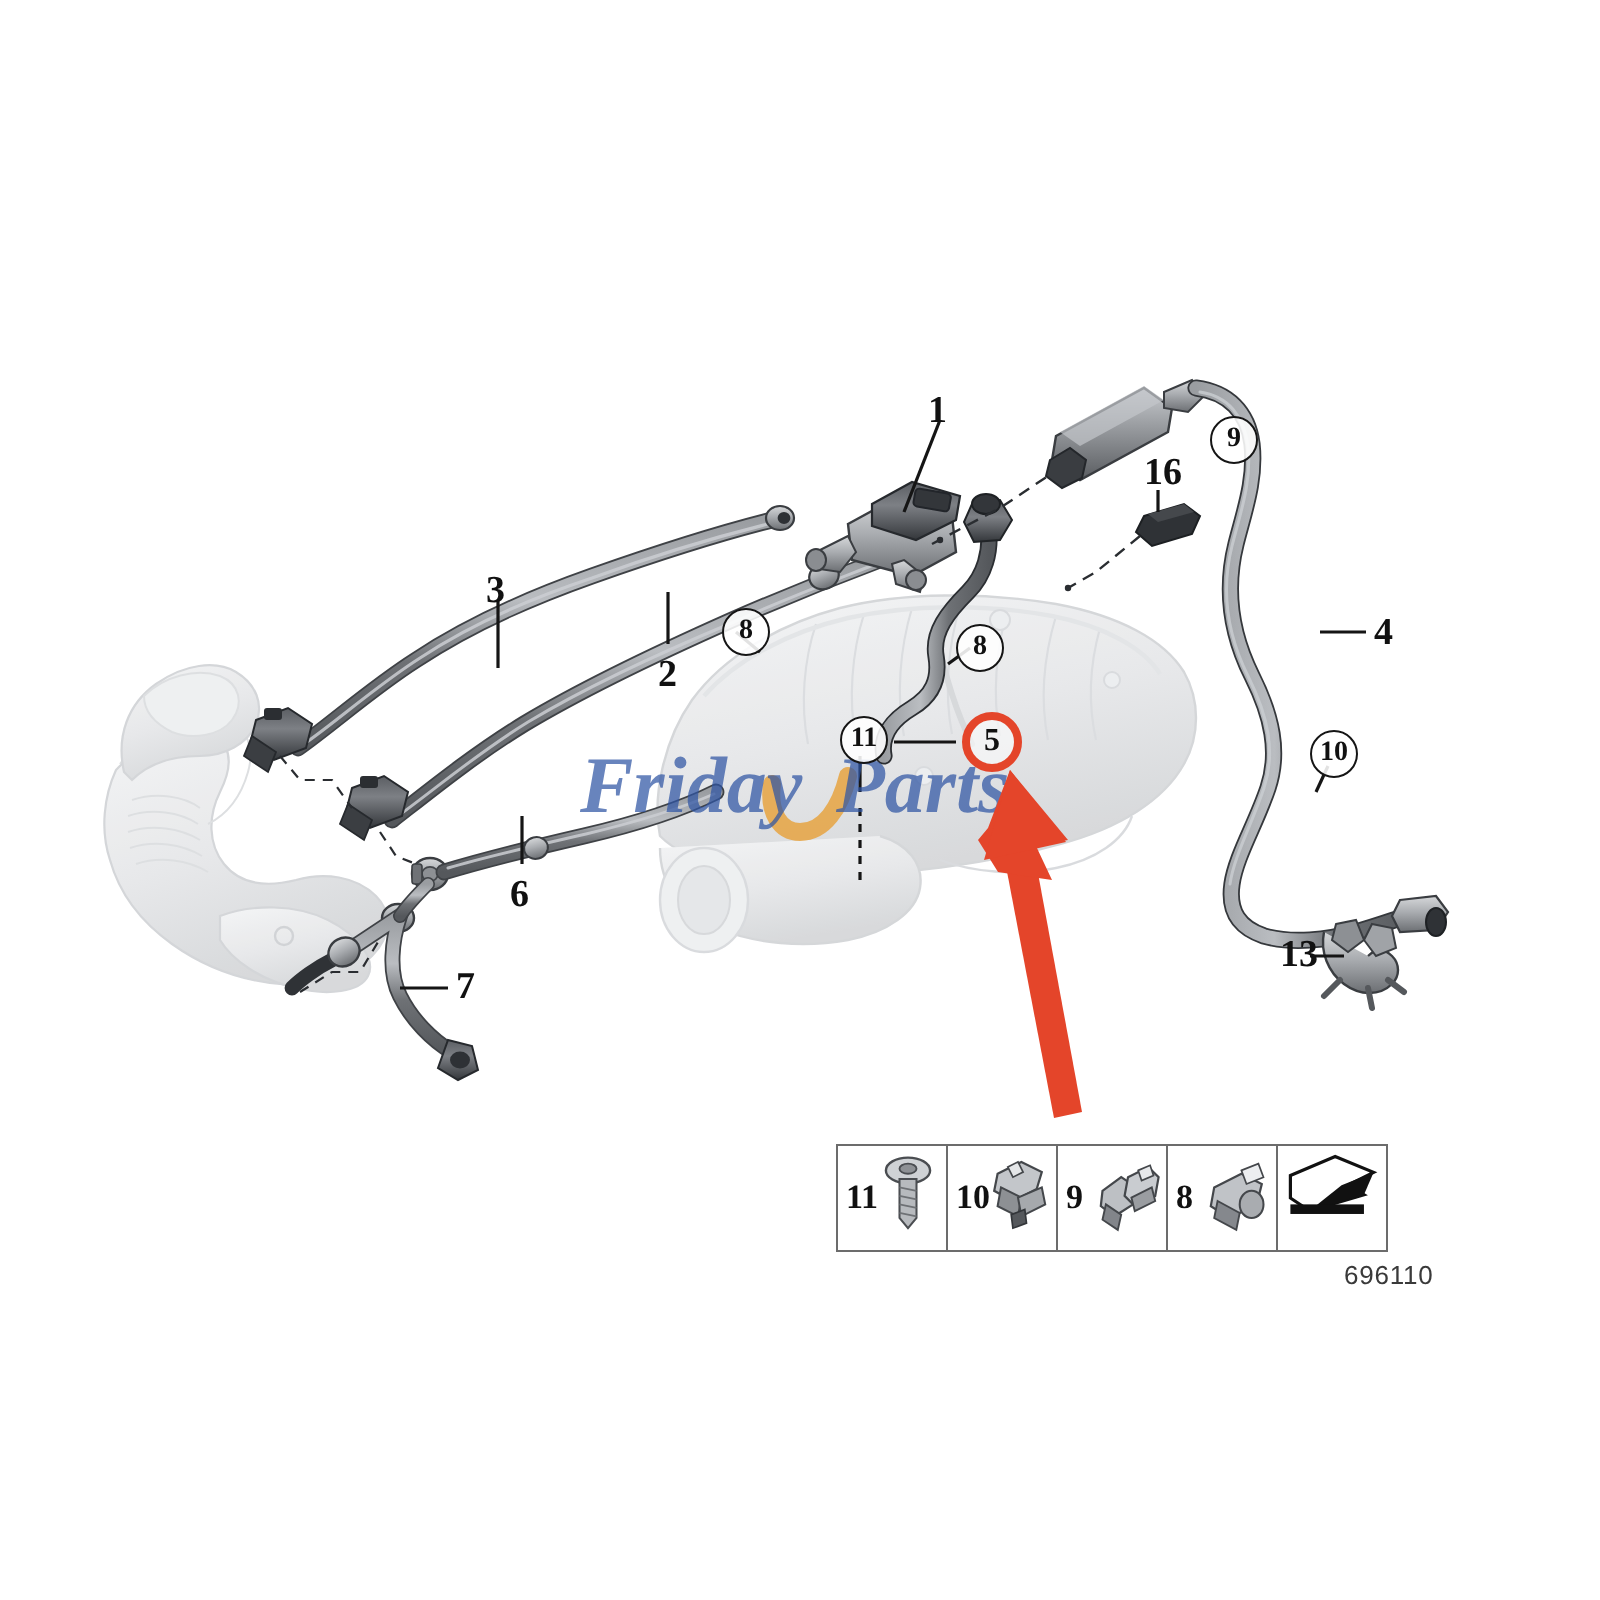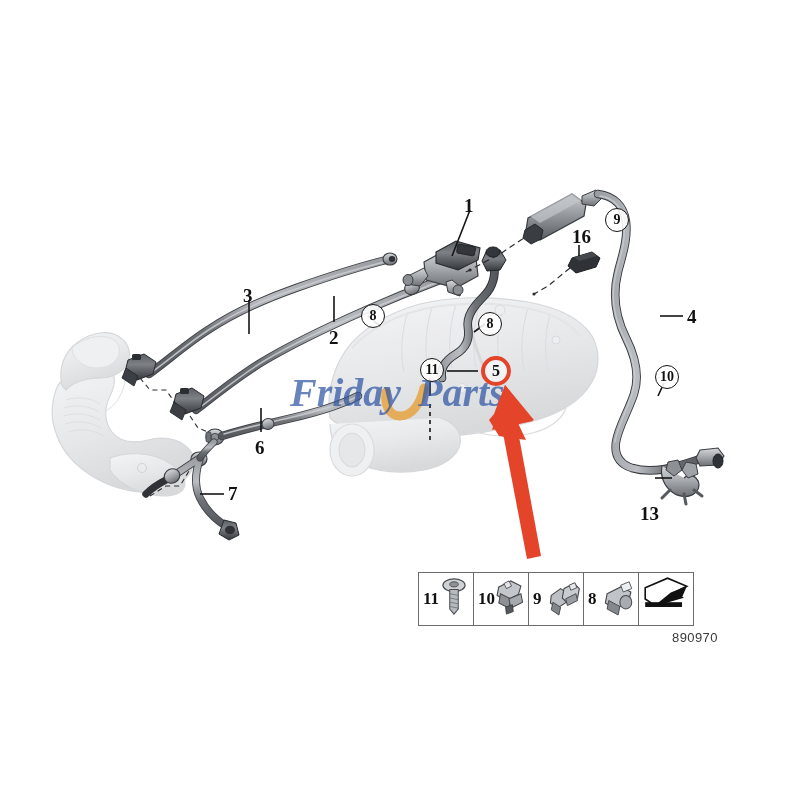--- a/index.html
+++ b/index.html
@@ -353,21 +353,21 @@
   <div class="callout" style="left:687px;top:307px;">4</div>
   <div class="callout redring" style="left:481px;top:356px;">5</div>
   <div class="callout" style="left:255px;top:438px;">6</div>
   <div class="callout" style="left:228px;top:484px;">7</div>
   <div class="callout circled" style="left:361px;top:304px;">8</div>
   <div class="callout circled" style="left:478px;top:312px;">8</div>
   <div class="callout circled" style="left:605px;top:208px;">9</div>
   <div class="callout circled" style="left:655px;top:365px;">10</div>
   <div class="callout circled" style="left:420px;top:358px;">11</div>
   <div class="callout" style="left:572px;top:227px;">16</div>
-  <div class="callout" style="left:640px;top:468px;margin-top:36px;">13</div>
+  <div class="callout" style="left:640px;top:468px;">13</div>
 
   <div id="legend">
 
     <div class="legend-cell">
       <span class="legend-num">11</span>
       <svg class="legend-art" viewBox="0 0 40 50">
         <ellipse cx="20" cy="12" rx="13" ry="7.5" fill="#cfd2d5" stroke="#4a4d51" stroke-width="1.4"></ellipse>
         <ellipse cx="20" cy="11" rx="5" ry="3" fill="#8e9195" stroke="#4a4d51" stroke-width="1.1"></ellipse>
         <path d="M15,17 L15,40 L20,46 L25,40 L25,17 Z" fill="#b7babe" stroke="#4a4d51" stroke-width="1.2"></path>
         <g stroke="#6e7175" stroke-width="1">
@@ -413,15 +413,15 @@
 
     <div class="legend-cell">
       <svg class="legend-art" style="left:3px;right:3px;width:auto;" viewBox="0 0 60 44" preserveAspectRatio="xMidYMid meet">
         <path d="M4,16 L32,4 L56,14 L40,22 L50,28 L16,38 L4,30 Z" fill="#ffffff" stroke="#111111" stroke-width="2"></path>
         <path d="M36,22 L56,14 L50,28 L16,38 Z" fill="#111111"></path>
         <rect x="4" y="34" width="46" height="6" fill="#111111"></rect>
       </svg>
     </div>
   </div>
 
-  <div id="diagram-code">890970</div>
+  <div id="diagram-code">696110</div>
 
 </div>
 
 </body></html>

